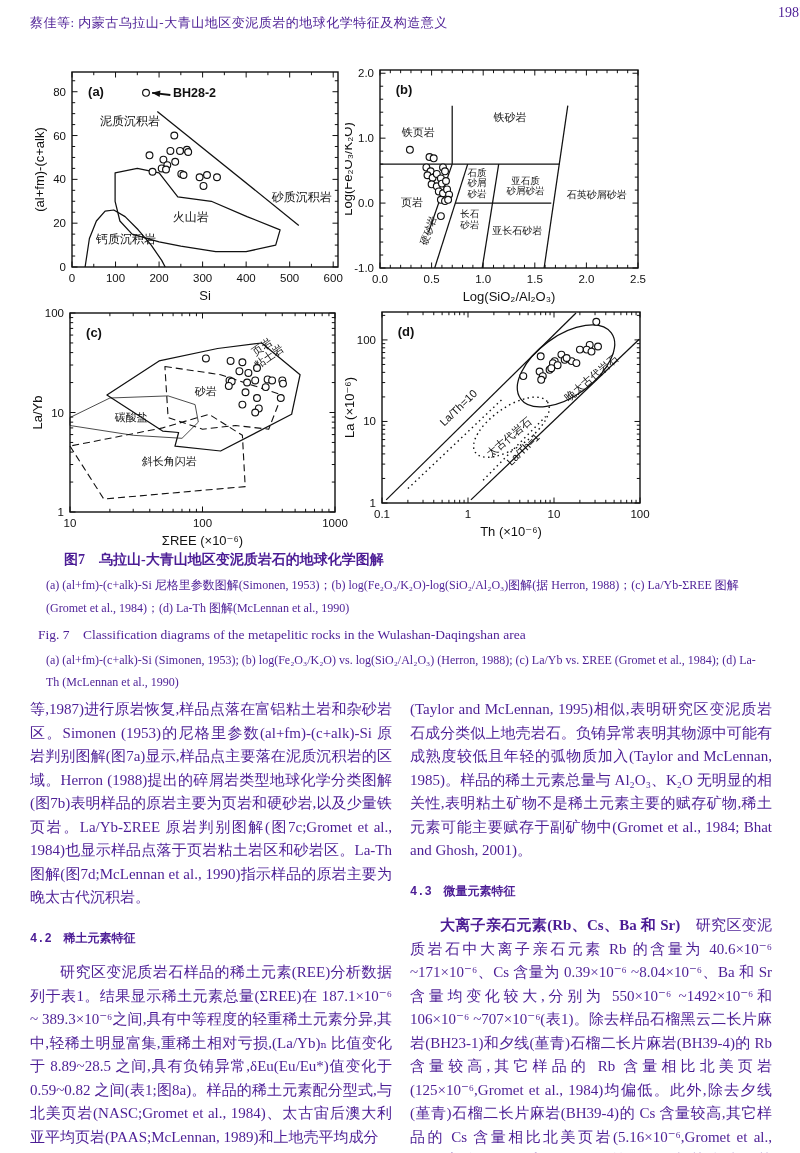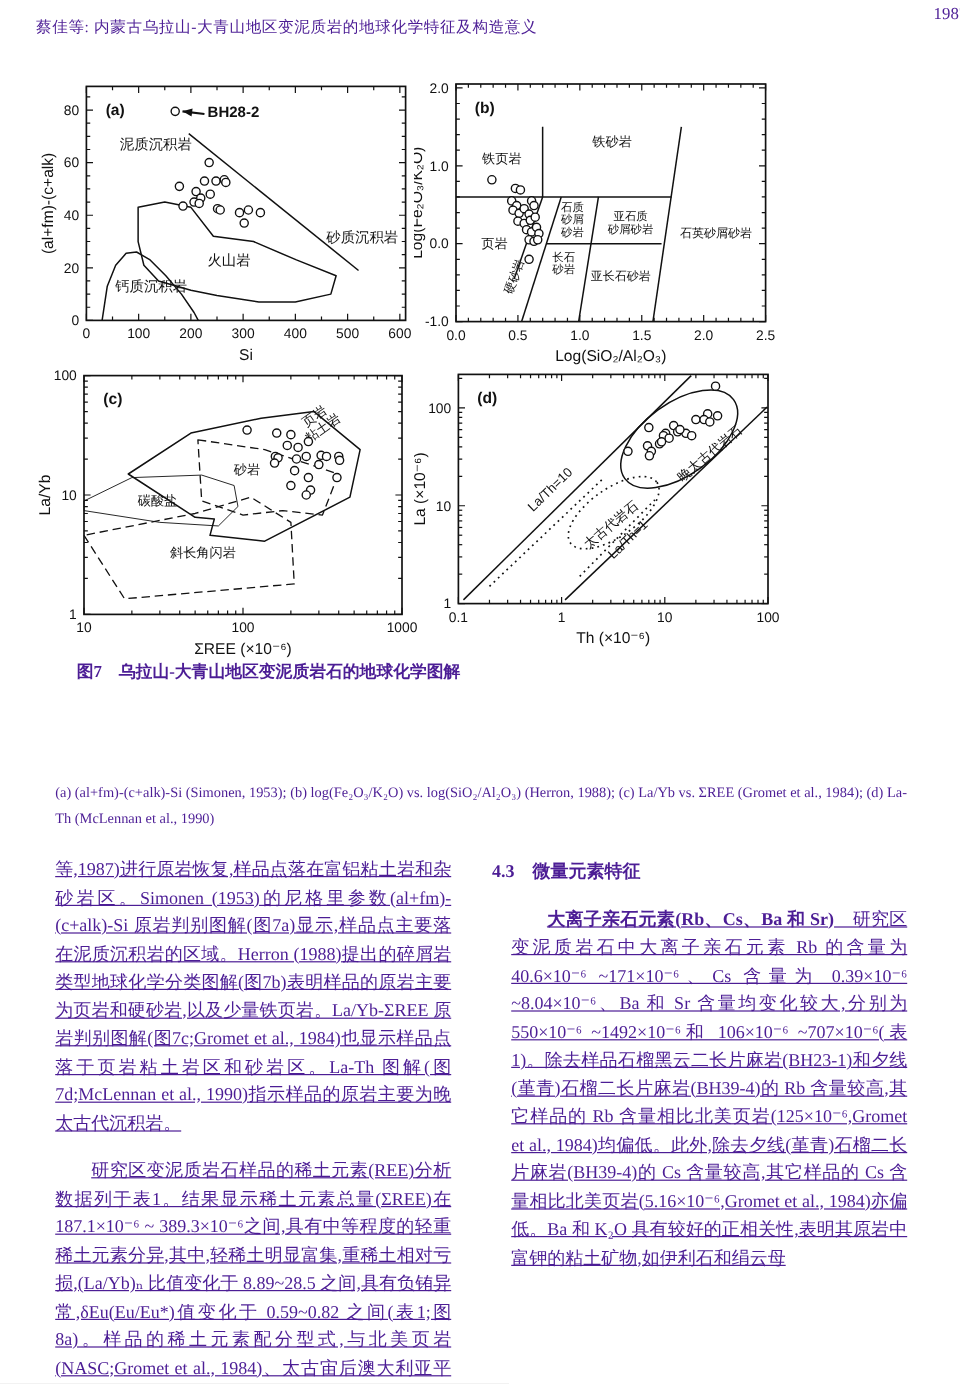--- a/index.html
+++ b/index.html
@@ -8,24 +8,24 @@
   .runhead{position:absolute;top:14px;left:30px;width:600px;font-size:13px;letter-spacing:.5px;}
   .pageno{position:absolute;top:5px;right:30px;font-size:14px;}
   .figwrap{position:absolute;left:0;top:0;width:800px;height:560px;}
   .figwrap svg{position:absolute;}
   .cap-zh-t{position:absolute;left:36px;top:551px;width:730px;font-size:14px;font-weight:bold;margin-left:28px;}
   .cap-zh-s{position:absolute;left:46px;top:574px;width:722px;font-size:12px;line-height:23px;}
   .cap-en-t{position:absolute;left:38px;top:626px;width:730px;font-size:13.5px;}
   .cap-en-s{position:absolute;left:46px;top:649px;width:722px;font-size:12px;line-height:22px;}
   .col{position:absolute;top:698px;width:362px;font-size:15px;line-height:23.5px;text-align:justify;}
   .col.left{left:30px;} .col.right{left:410px;}
-  .col p{margin:16px;text-decoration:underline;}
+  .col p{margin:0;}
   .col p.indent{text-indent:2em;}
-  .col h3{margin:18px 0 10px 0;font-size:15px;font-weight:bold;
-          font-family:Liberation Serif, serif;}
+  .col h3{margin:18px 0 10px 0;font-size:12px;font-weight:bold;
+          font-family:Liberation Mono, monospace;}
   .lead{font-weight:bold;}
   svg text{fill:#111;}
 </style>
 </head>
 <body>
 
 <div class="page">
   <div class="runhead">蔡佳等: 内蒙古乌拉山-大青山地区变泥质岩的地球化学特征及构造意义</div>
   <div class="pageno">1987</div>
 
@@ -532,24 +532,28 @@
         <circle cx="178.3" cy="78.1" r="3.4" fill="#fff" stroke="#111" stroke-width="1.15"></circle>
         <circle cx="206.3" cy="70.2" r="3.4" fill="#fff" stroke="#111" stroke-width="1.15"></circle>
         <circle cx="221.6" cy="60.0" r="3.4" fill="#fff" stroke="#111" stroke-width="1.15"></circle>
         <text x="61" y="38" font-family="&quot;Liberation Sans&quot;,&quot;DejaVu Sans&quot;,sans-serif" font-size="13" font-weight="bold" text-anchor="middle">(d)</text>
         <text x="166" y="238" font-family="&quot;Liberation Sans&quot;,&quot;DejaVu Sans&quot;,sans-serif" font-size="13" text-anchor="middle">Th (×10⁻⁶)</text>
         <text x="0" y="0" font-family="&quot;Liberation Sans&quot;,&quot;DejaVu Sans&quot;,sans-serif" font-size="13" text-anchor="middle" transform="translate(9 109.5) rotate(-90)">La (×10⁻⁶)</text>
       </svg>
   </div>
 
   <div class="cap-zh-t">图7　乌拉山-大青山地区变泥质岩石的地球化学图解</div>
+  <div class="cap-zh-s">(a) (al+fm)-(c+alk)-Si 尼格里参数图解(Simonen, 1953)；(b) log(Fe₂O₃/K₂O)-log(SiO₂/Al₂O₃)图解(据 Herron, 1988)；(c) La/Yb-ΣREE 图解(Gromet et al., 1984)；(d) La-Th 图解(McLennan et al., 1990)</div>
+  <div class="cap-en-t">Fig. 7　Classification diagrams of the metapelitic rocks in the Wulashan-Daqingshan area</div>
   <div class="cap-en-s">(a) (al+fm)-(c+alk)-Si (Simonen, 1953); (b) log(Fe₂O₃/K₂O) vs. log(SiO₂/Al₂O₃) (Herron, 1988); (c) La/Yb vs. ΣREE (Gromet et al., 1984); (d) La-Th (McLennan et al., 1990)</div>
 
   <div class="col left">
     <p>等,1987)进行原岩恢复,样品点落在富铝粘土岩和杂砂岩区。Simonen (1953)的尼格里参数(al+fm)-(c+alk)-Si 原岩判别图解(图7a)显示,样品点主要落在泥质沉积岩的区域。Herron (1988)提出的碎屑岩类型地球化学分类图解(图7b)表明样品的原岩主要为页岩和硬砂岩,以及少量铁页岩。La/Yb-ΣREE 原岩判别图解(图7c;Gromet et al., 1984)也显示样品点落于页岩粘土岩区和砂岩区。La-Th 图解(图7d;McLennan et al., 1990)指示样品的原岩主要为晚太古代沉积岩。</p>
+    <h3>4.2　稀土元素特征</h3>
     <p class="indent">研究区变泥质岩石样品的稀土元素(REE)分析数据列于表1。结果显示稀土元素总量(ΣREE)在 187.1×10⁻⁶ ~ 389.3×10⁻⁶之间,具有中等程度的轻重稀土元素分异,其中,轻稀土明显富集,重稀土相对亏损,(La/Yb)ₙ 比值变化于 8.89~28.5 之间,具有负铕异常,δEu(Eu/Eu*)值变化于 0.59~0.82 之间(表1;图8a)。样品的稀土元素配分型式,与北美页岩(NASC;Gromet et al., 1984)、太古宙后澳大利亚平均页岩(PAAS;McLennan, 1989)和上地壳平均成分</p>
   </div>
 
   <div class="col right">
+    <p>(Taylor and McLennan, 1995)相似,表明研究区变泥质岩石成分类似上地壳岩石。负铕异常表明其物源中可能有成熟度较低且年轻的弧物质加入(Taylor and McLennan, 1985)。样品的稀土元素总量与 Al₂O₃、K₂O 无明显的相关性,表明粘土矿物不是稀土元素主要的赋存矿物,稀土元素可能主要赋存于副矿物中(Gromet et al., 1984; Bhat and Ghosh, 2001)。</p>
     <h3>4.3　微量元素特征</h3>
     <p class="indent"><b class="lead">大离子亲石元素(Rb、Cs、Ba 和 Sr)</b><span>　研究区变泥质岩石中大离子亲石元素 Rb 的含量为 40.6×10⁻⁶ ~171×10⁻⁶、Cs 含量为 0.39×10⁻⁶ ~8.04×10⁻⁶、Ba 和 Sr 含量均变化较大,分别为 550×10⁻⁶ ~1492×10⁻⁶和 106×10⁻⁶ ~707×10⁻⁶(表1)。除去样品石榴黑云二长片麻岩(BH23-1)和夕线(堇青)石榴二长片麻岩(BH39-4)的 Rb 含量较高,其它样品的 Rb 含量相比北美页岩(125×10⁻⁶,Gromet et al., 1984)均偏低。此外,除去夕线(堇青)石榴二长片麻岩(BH39-4)的 Cs 含量较高,其它样品的 Cs 含量相比北美页岩(5.16×10⁻⁶,Gromet et al., 1984)亦偏低。Ba 和 K₂O 具有较好的正相关性,表明其原岩中富钾的粘土矿物,如伊利石和绢云母</span></p>
   </div>
 </div>
 
 </body></html>

